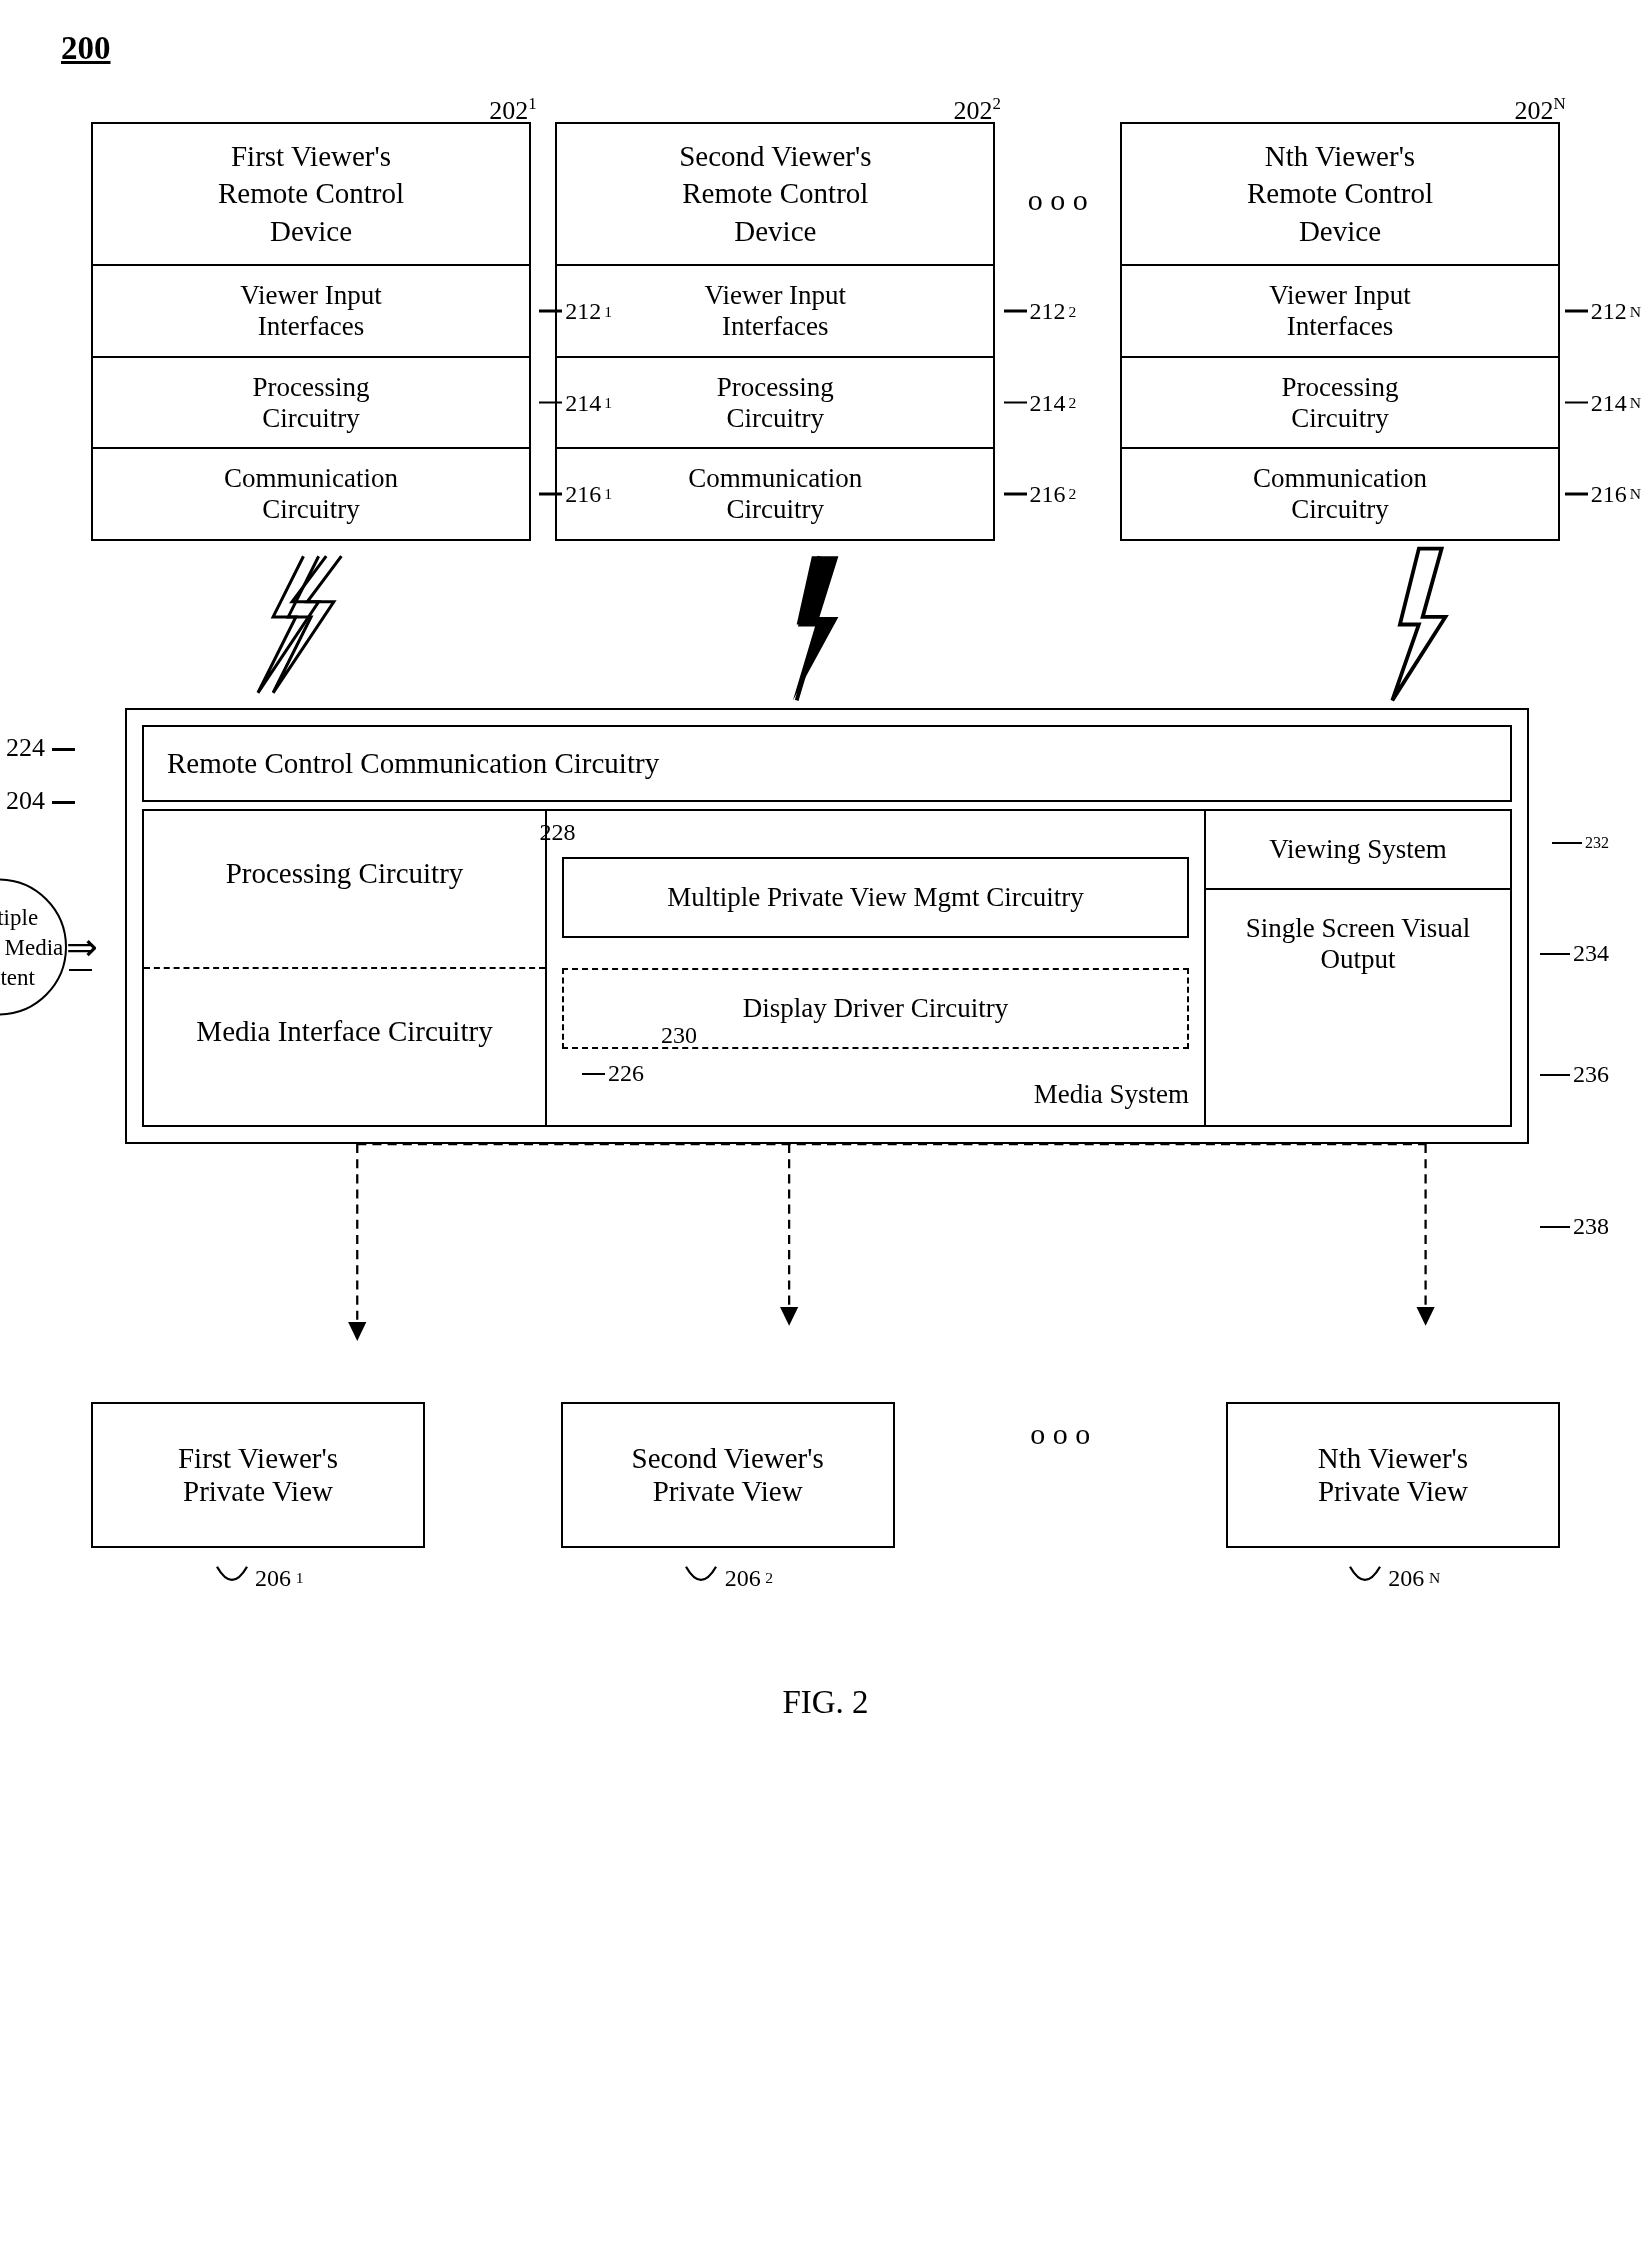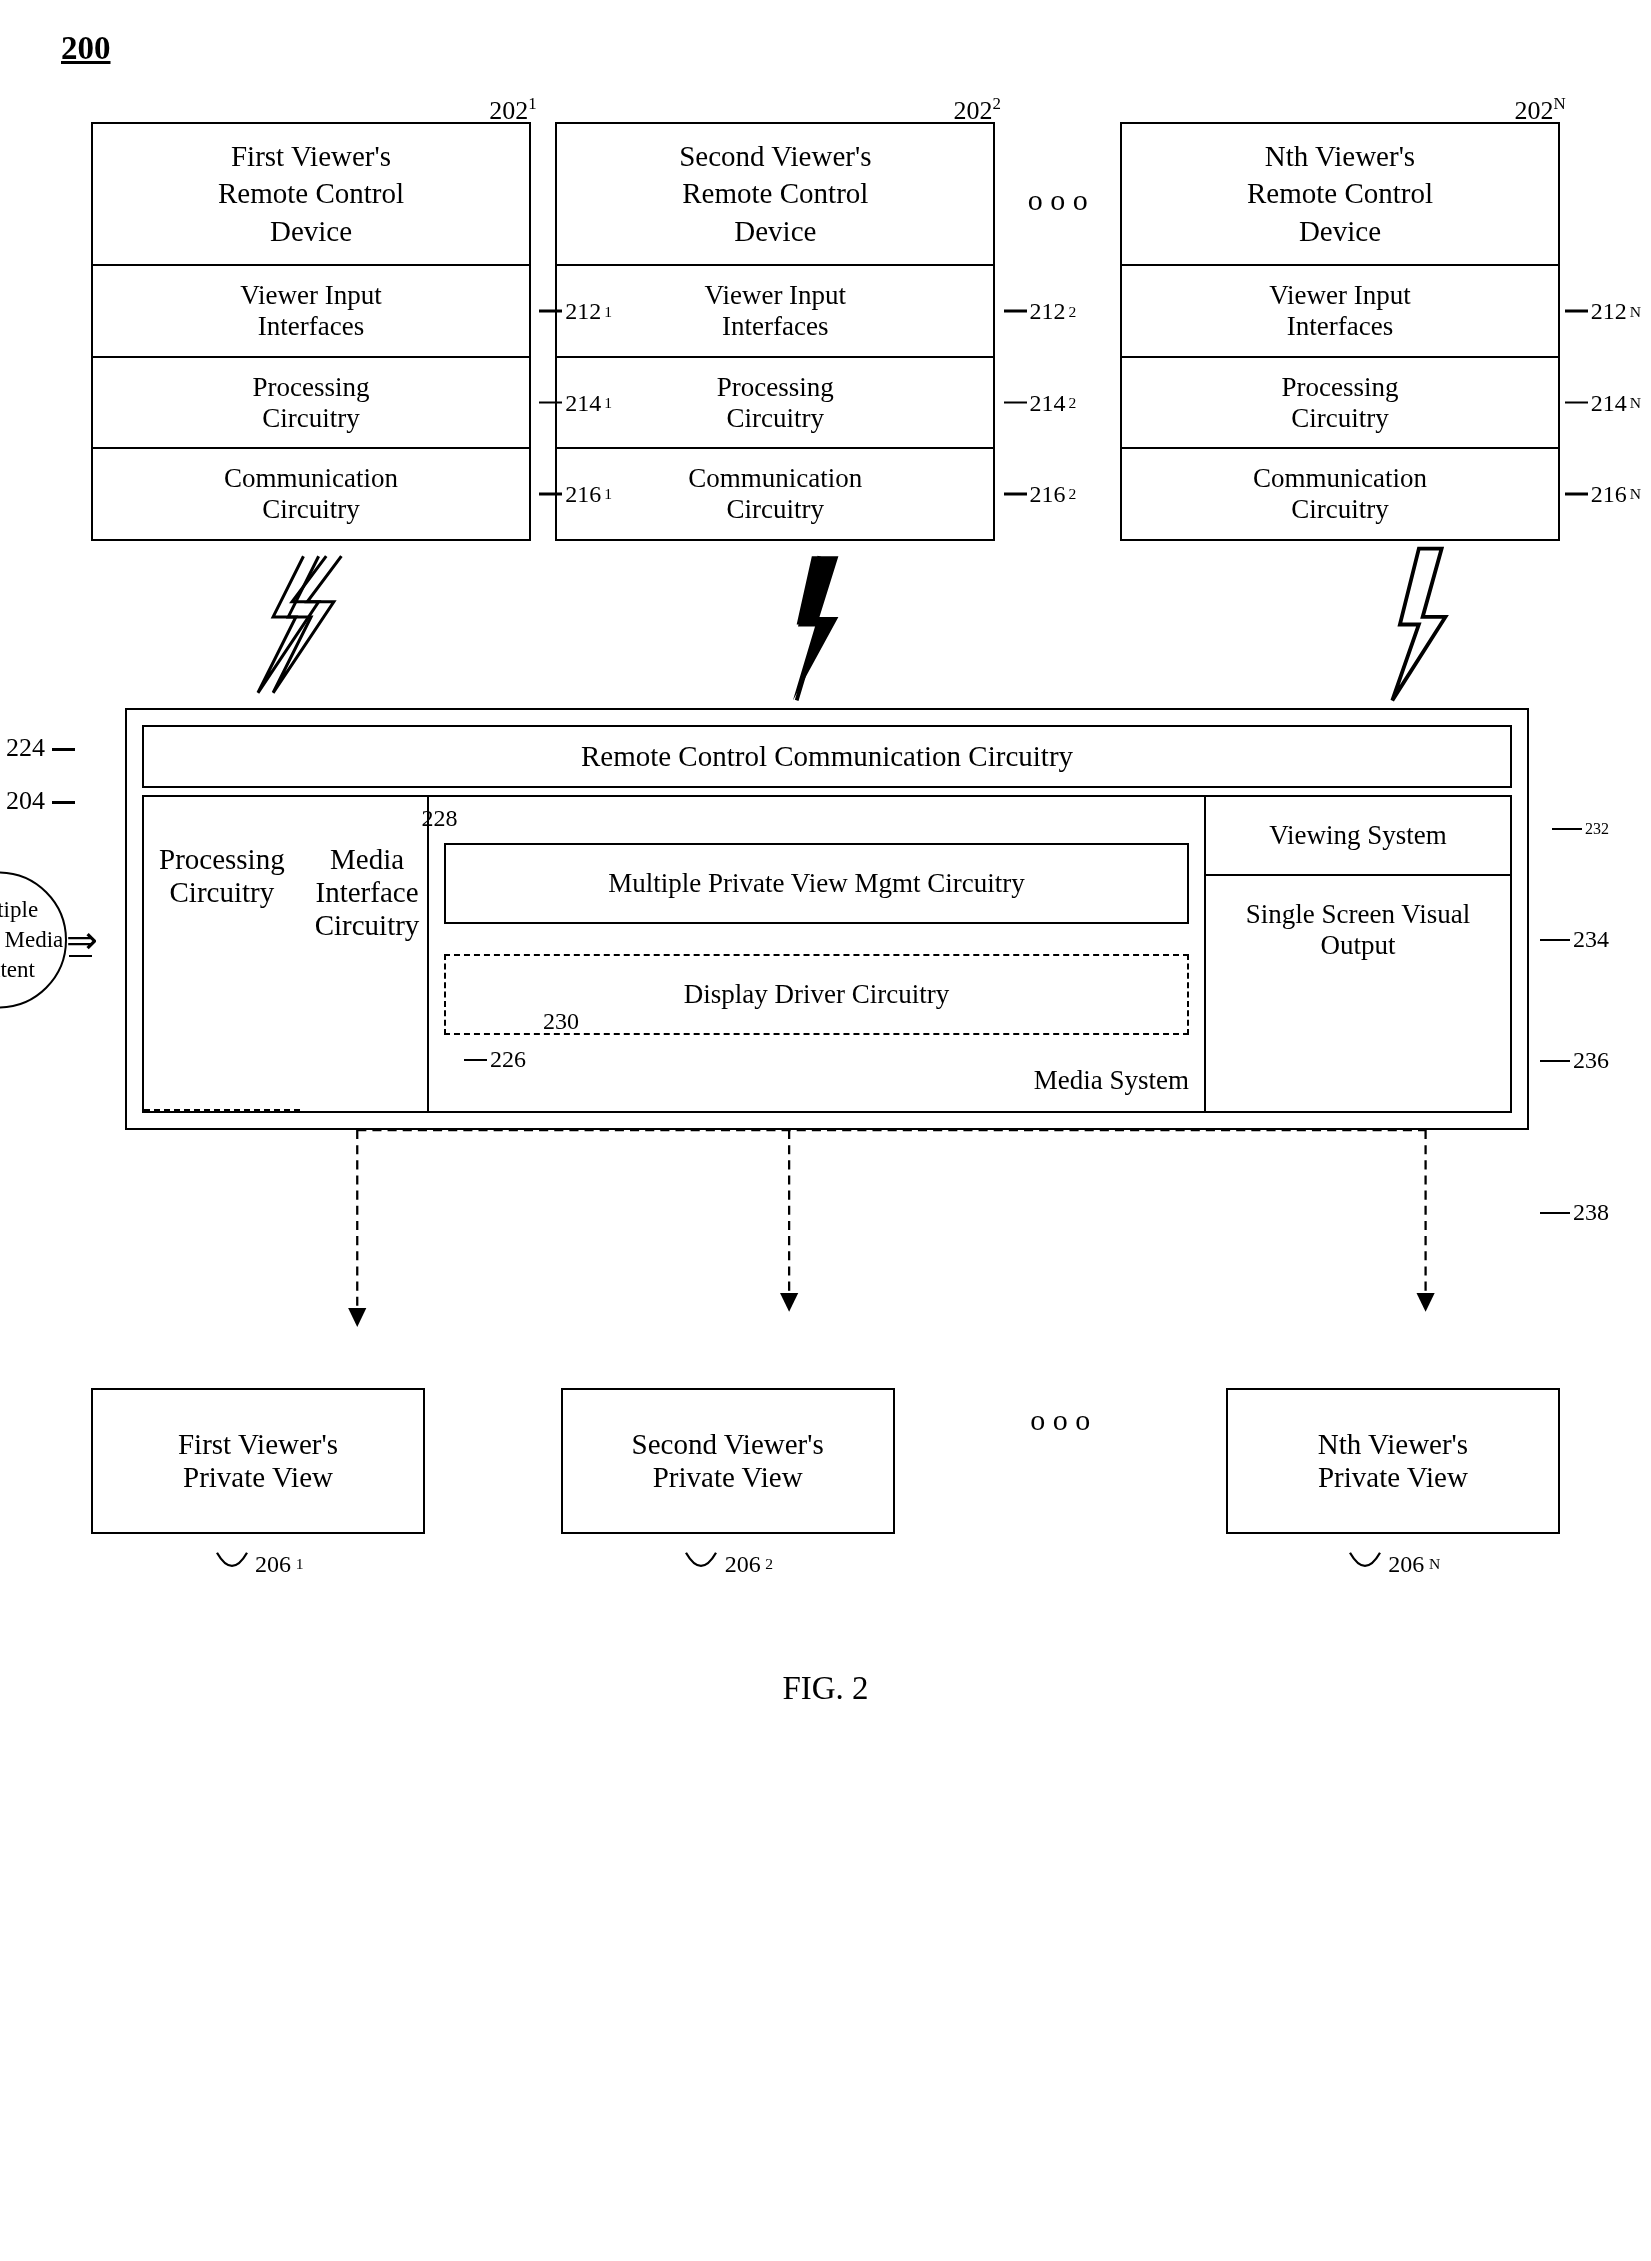--- a/index.html
+++ b/index.html
@@ -68,39 +68,40 @@
     
     .main-system {
       position: relative;
       border: 2.3px solid #000;
       margin: 0 30px;
       padding: 15px;
     }
     
     .rcc-row {
       border: 2.3px solid #000;
-      padding: 13px 23px;
+      padding: 20px 23px;
       font-size: 29px;
-      text-align: center;
+      text-align: left;
       margin-bottom: 7.6px;
       position: relative;
     }
     
     .inner-system {
       border: 2.3px solid #000;
       display: flex;
       position: relative;
       margin-top: 7.6px;
     }
     
     .left-panel {
       border-right: 2.3px solid #000;
-      width: 285px;
+      width: 403px;
       flex-shrink: 0;
       display: flex;
+      flex-direction: column;
       position: relative;
     }
     .processing-box {
       border-bottom: 2.3px dashed #000;
       padding: 46px 15px;
       font-size: 29px;
       text-align: center;
       flex: 1;
     }
     .media-box {

